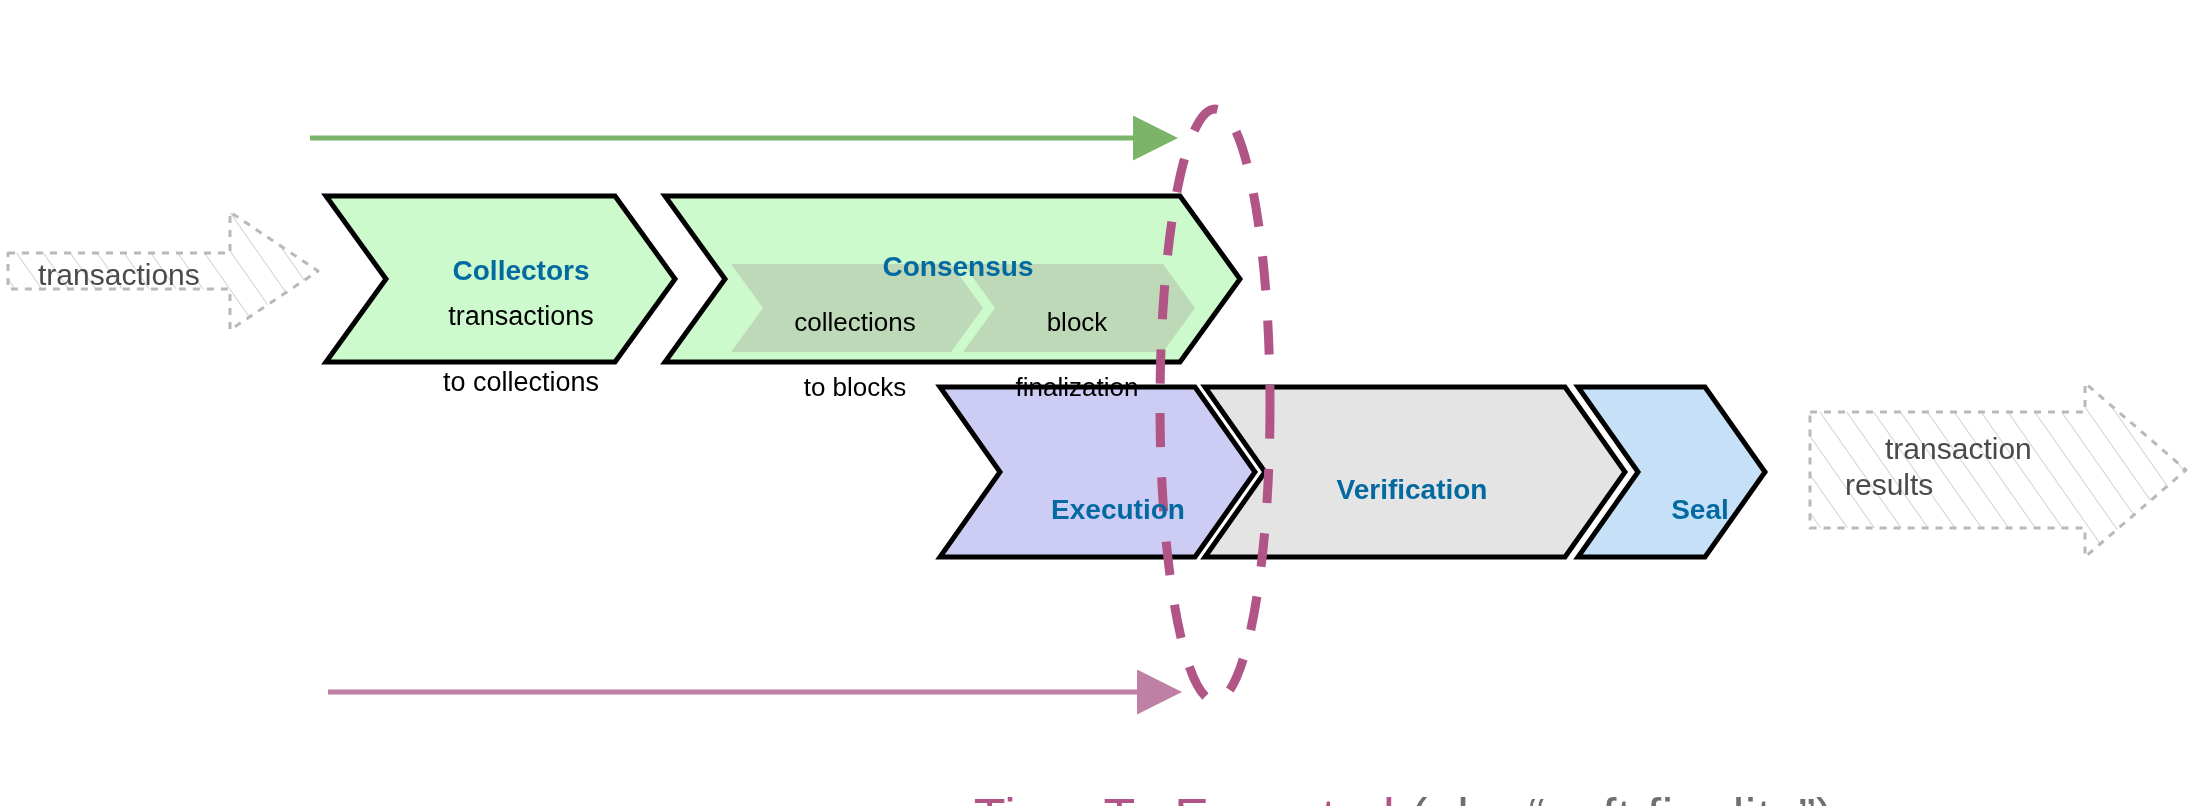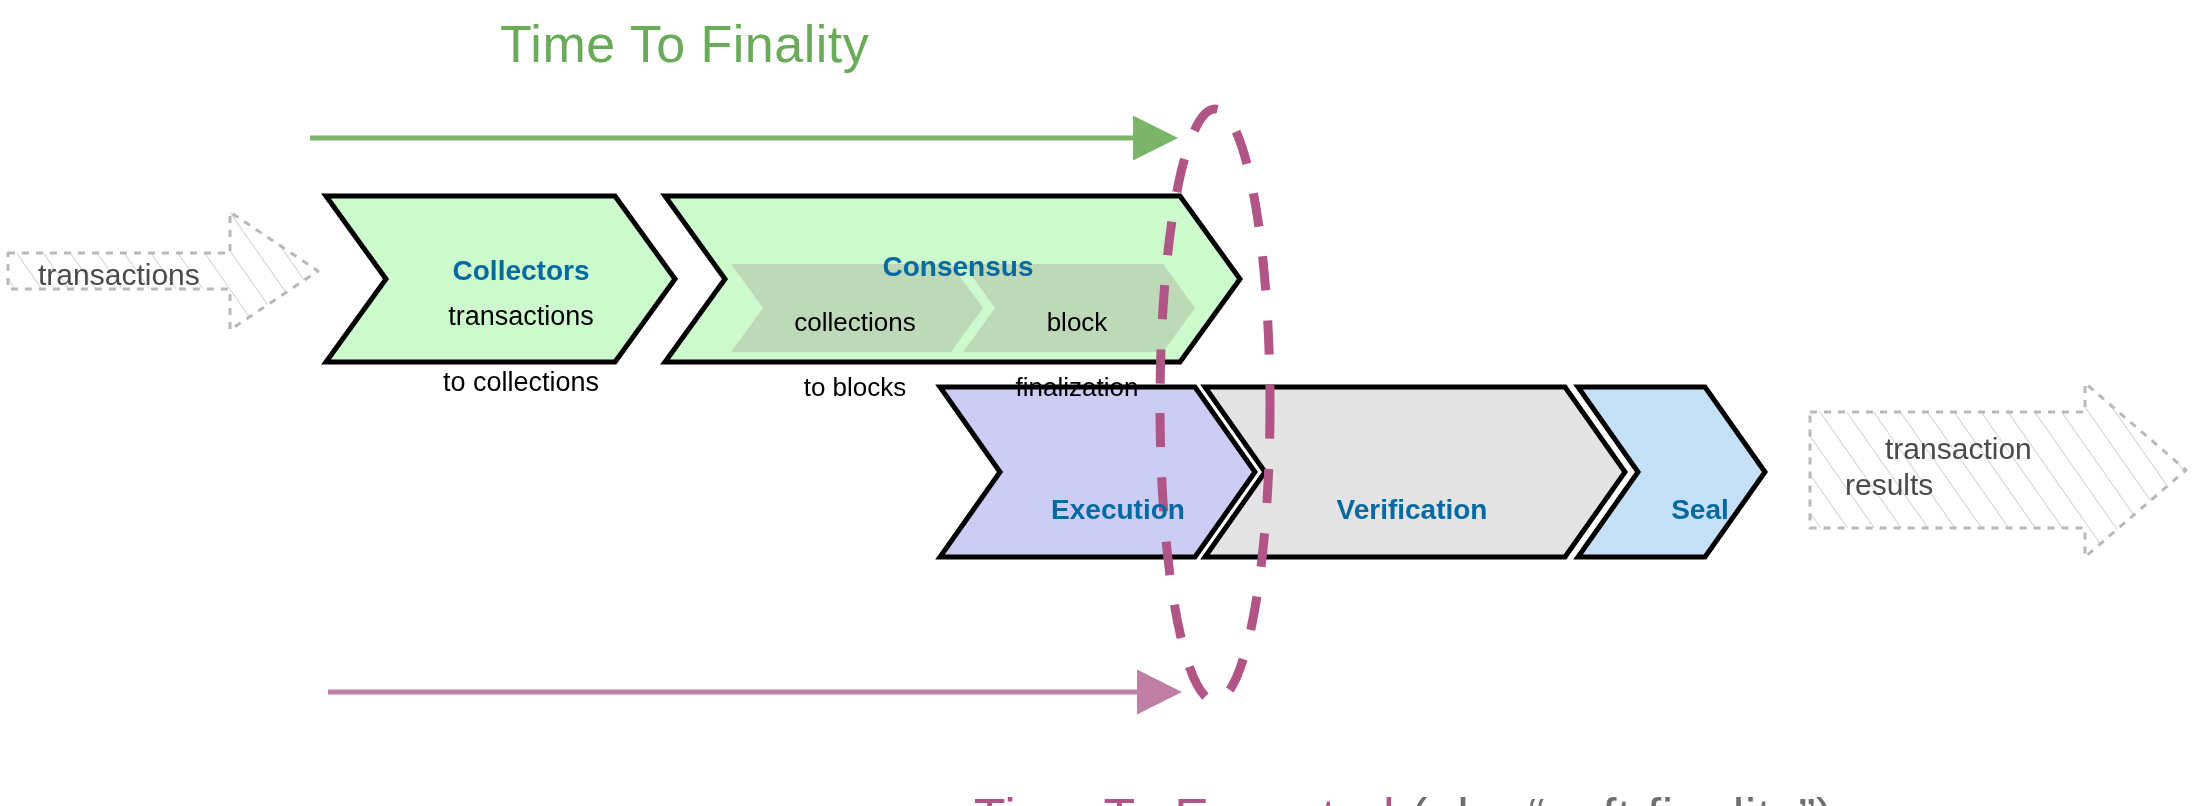--- a/index.html
+++ b/index.html
@@ -133,21 +133,20 @@
 
     <g>
       <line x1="310" y1="138" x2="1168" y2="138" stroke="#7cb46a" stroke-width="5" marker-end="url(#arrowGreen)"></line>
     </g>
 
     <g>
       <line x1="328" y1="692" x2="1172" y2="692" stroke="#c07fa4" stroke-width="5" marker-end="url(#arrowMag)"></line>
     </g>
   </svg>
 
-  <div class="txt title-green">Time To Finality</div>
 
   <div class="txt title-magenta-wrap">
     <span class="title-magenta">Time To Executed</span><span class="title-gray"> (aka “soft finality”)</span>
   </div>
 
   <div class="txt ghost-label" style="left:38px; top:258px;">transactions</div>
 
   <div class="txt ghost-label" style="left:1845px; top:432px;margin-left:40px;">transaction</div>
   <div class="txt ghost-label" style="left:1845px; top:468px;">results</div>
 
@@ -169,21 +168,21 @@
   </div>
   <div class="txt center-block" style="left:1118px; top:458px; width:300px;">
     <div class="stage-title">Execution</div>
   </div>
 
   <div class="txt center-block" style="left:1077px; top:272px; width:260px;">
     <div class="inner-label">block</div>
     <div class="inner-label">finalization</div>
   </div>
 
-  <div class="txt center-block" style="left:1412px; top:458px; width:340px;">
+  <div class="txt center-block" style="left:1412px; top:438px; width:340px;">
     <div class="stage-title">Verification</div>
   </div>
 
   <div class="txt center-block" style="left:1700px; top:458px; width:200px;">
     <div class="stage-title">Seal</div>
   </div>
 
 </div>
 
 </body></html>

